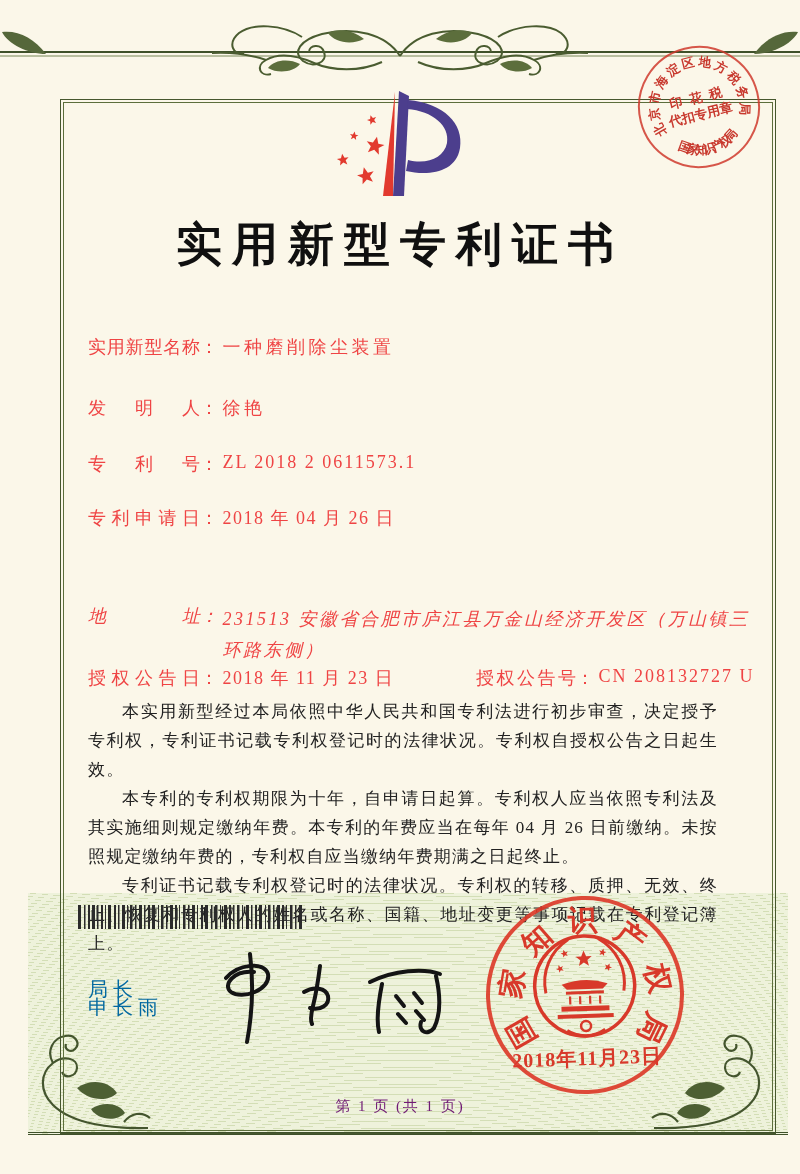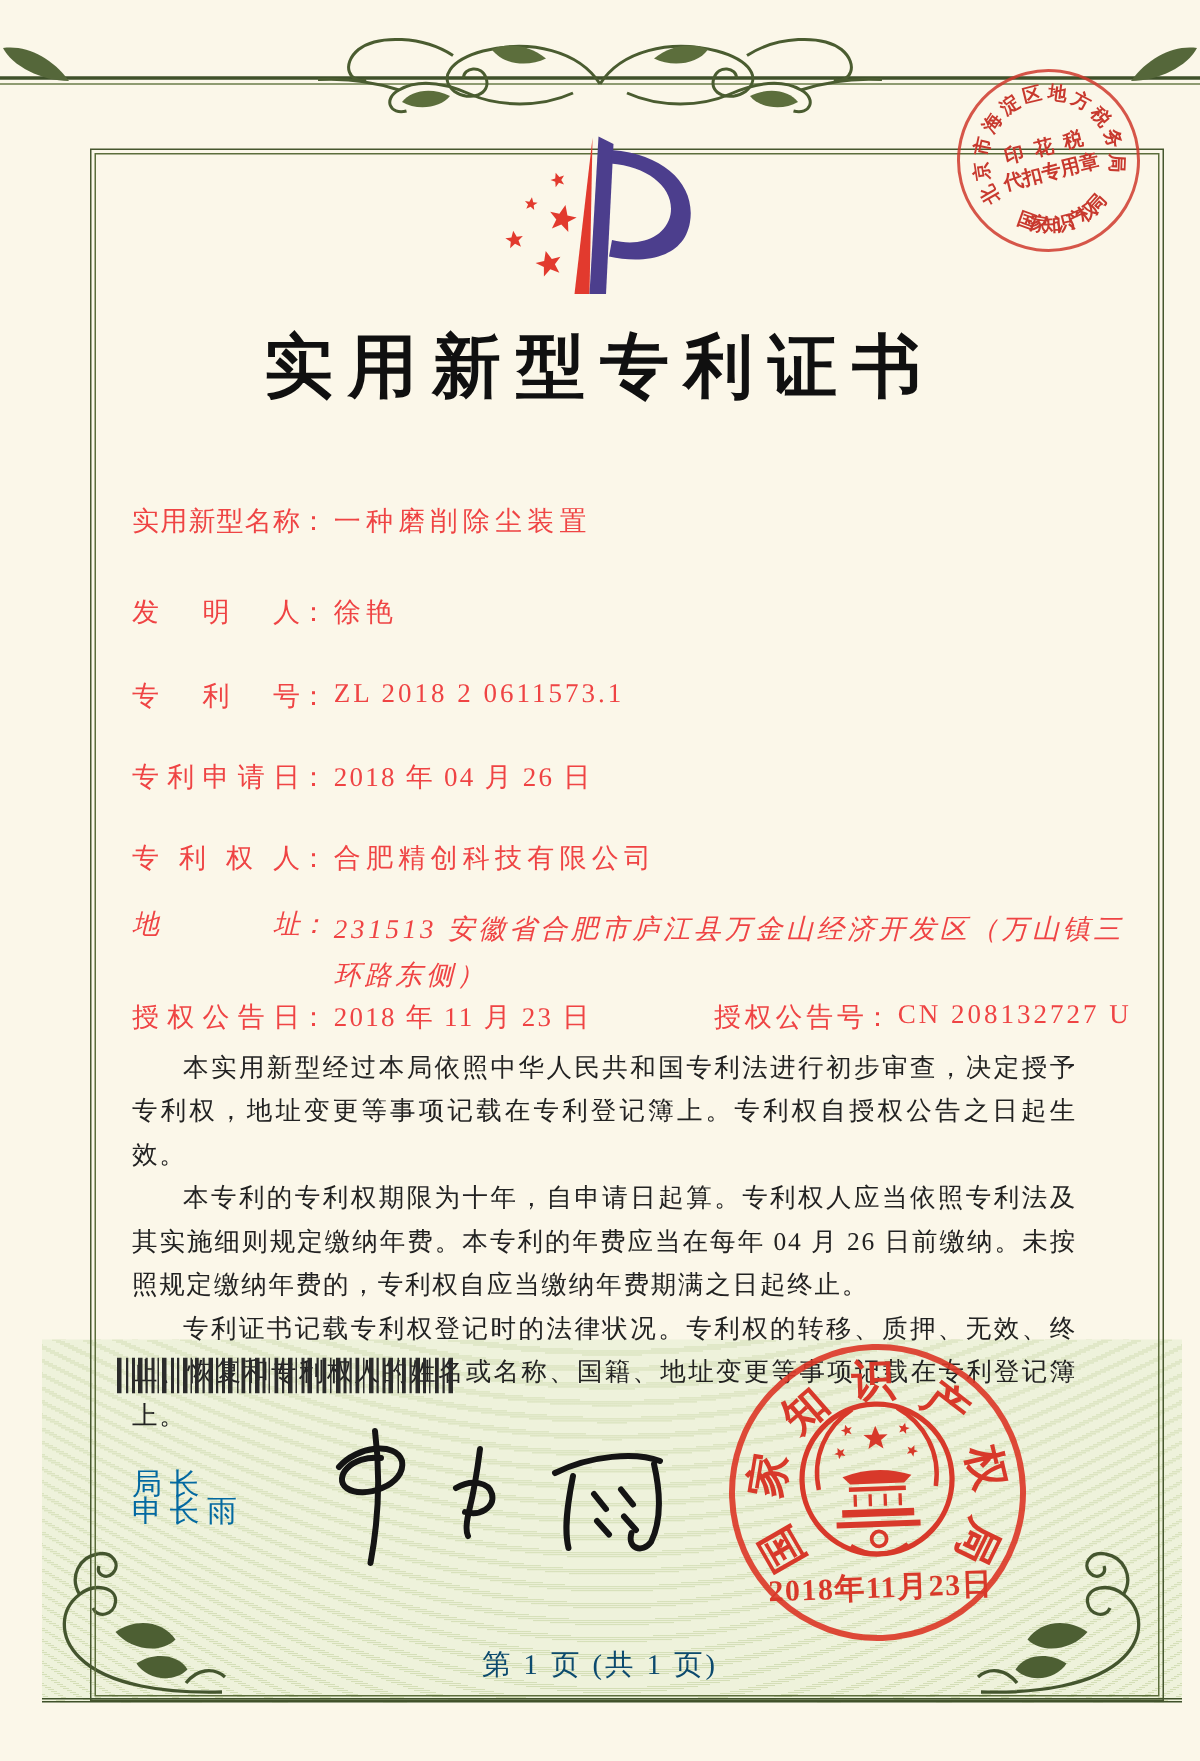--- a/index.html
+++ b/index.html
@@ -87,21 +87,21 @@
   .seal .arc{font-size:29px;font-weight:700;}
   .seal .emblem{position:absolute;left:40px;top:26px;}
   .seal .sdate{
     position:absolute;left:0;bottom:18px;width:100%;text-align:center;
     font-size:20px;font-weight:600;letter-spacing:1px;color:#d8392a;white-space:nowrap;
   }
   
   .barcode{position:absolute;left:78px;top:905px;}
   .page-foot{
     position:absolute;left:0;top:1097px;width:100%;text-align:center;
-    font-size:19px;letter-spacing:2px;color:#0c4a6e;
+    font-size:15px;letter-spacing:2px;color:#701a75;
   }
 </style>
 </head>
 <body>
 
 <div class="page">
 
   <div class="band"></div>
 
   <svg class="orn" style="left:0;top:12px" width="800" height="74" viewBox="0 0 800 74">
@@ -204,39 +204,35 @@
     <span class="val">徐艳</span>
   </div>
   <div class="frow" style="top:452px">
     <span class="lab">专利号</span><span class="colon">：</span>
     <span class="val" style="letter-spacing:2px">ZL 2018 2 0611573.1</span>
   </div>
   <div class="frow" style="top:506px">
     <span class="lab">专利申请日</span><span class="colon">：</span>
     <span class="val" style="letter-spacing:1.5px">2018 年 04 月 26 日</span>
   </div>
-  <div class="frow" style="top:560px">
-    <span class="lab">专利权人</span><span class="colon">：</span>
-    <span class="val">合肥精创科技有限公司</span>
-  </div>
   <div class="frow wrap" style="top:604px">
     <span class="lab">地址</span><span class="colon">：</span>
     <span class="val">231513 安徽省合肥市庐江县万金山经济开发区（万山镇三环路东侧）</span>
   </div>
   <div class="frow" style="top:666px">
     <span class="lab">授权公告日</span><span class="colon">：</span>
     <span class="val" style="letter-spacing:1.5px">2018 年 11 月 23 日</span>
     <span class="pair2">
       <span class="lab">授权公告号</span><span class="colon">：</span>
       <span class="val" style="letter-spacing:2px">CN 208132727 U</span>
     </span>
   </div>
 
   <div class="bodytext">
-    <p>本实用新型经过本局依照中华人民共和国专利法进行初步审查，决定授予专利权，地址变更等事项记载在专利登记簿上。专利权自授权公告之日起生效。</p>
+    <p>本实用新型经过本局依照中华人民共和国专利法进行初步审查，决定授予专利权，专利证书记载专利权登记时的法律状况。专利权自授权公告之日起生效。</p>
     <p>本专利的专利权期限为十年，自申请日起算。专利权人应当依照专利法及其实施细则规定缴纳年费。本专利的年费应当在每年 04 月 26 日前缴纳。未按照规定缴纳年费的，专利权自应当缴纳年费期满之日起终止。</p>
     <p>专利证书记载专利权登记时的法律状况。专利权的转移、质押、无效、终止、恢复和专利权人的姓名或名称、国籍、地址变更等事项记载在专利登记簿上。</p>
   </div>
 
   <svg class="barcode" width="226" height="24" viewBox="0 0 226 24">
     <g fill="#2b2b2b">
       <rect x="0" width="3" height="24"></rect>
         <rect x="6" width="1.5" height="24"></rect>
         <rect x="10" width="2" height="24"></rect>
       <rect x="14" width="3" height="24"></rect>

